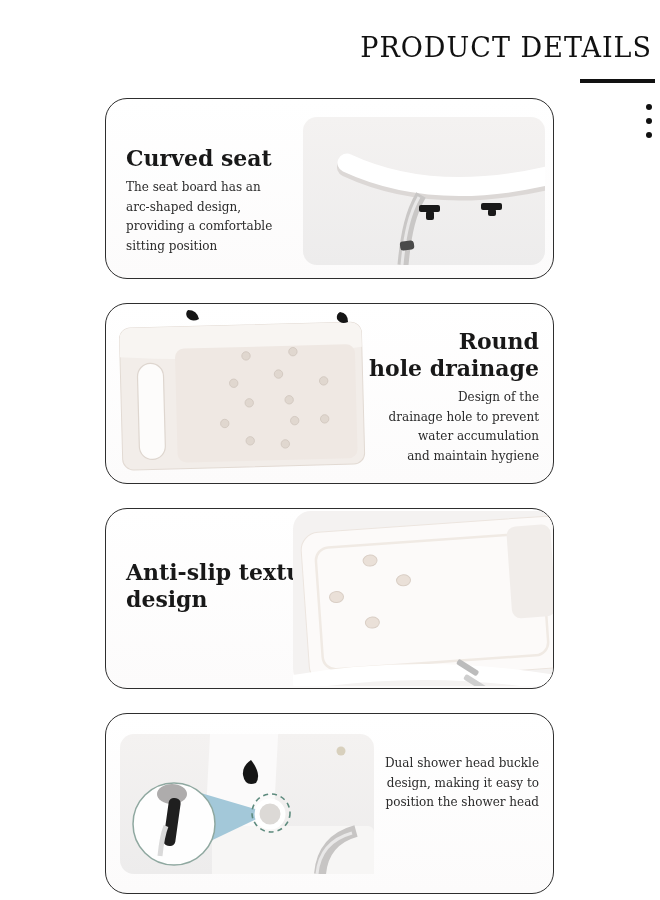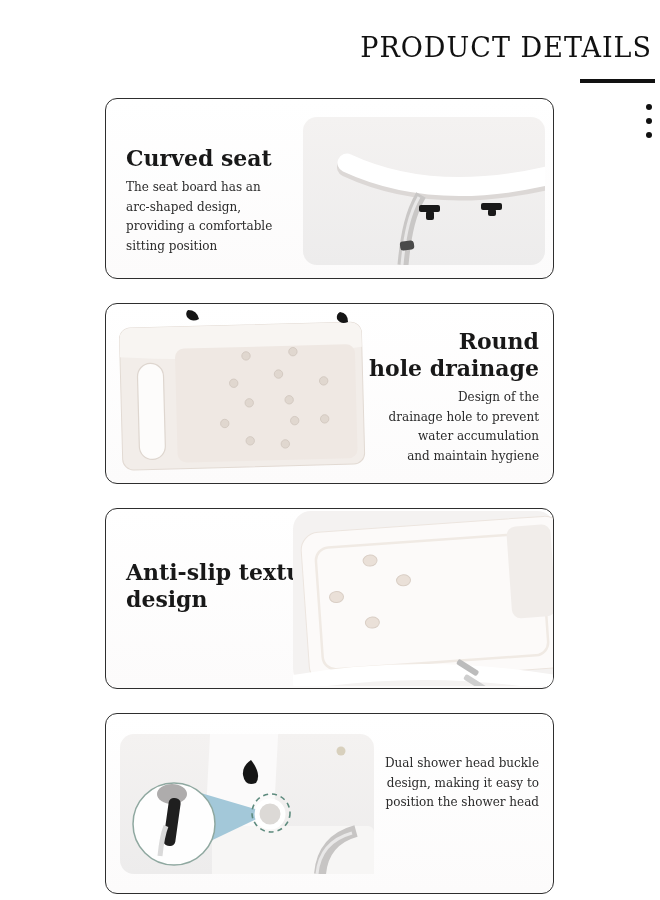--- a/index.html
+++ b/index.html
@@ -11,21 +11,21 @@
   .page-title{
     position:absolute;top:26px;right:8px;font-size:27px;letter-spacing:1px;
     color:#111;white-space:nowrap;
   }
   .title-bar{position:absolute;top:73px;right:5px;width:75px;height:4px;background:#111;}
   .v-dots{position:absolute;top:98px;right:8px;display:flex;flex-direction:column;gap:8px;cursor:pointer;}
   .v-dots span{width:6px;height:6px;border-radius:50%;background:#111;display:block;}
   
   .cards{position:absolute;left:105px;top:92px;width:449px;display:flex;flex-direction:column;gap:24px;}
   .card{
-    position:relative;height:179px;border:1.3px solid #2e2e2e;border-radius:12px;
+    position:relative;height:179px;border:1.3px solid #2e2e2e;border-radius:22px;
     background:linear-gradient(180deg,#ffffff 0%,#fcfbfb 100%);overflow:hidden;
   }
   .card h3{
     margin:0;font-size:22px;font-weight:700;line-height:27px;color:#181818;white-space:pre-line;
   }
   .card p{
     margin:6px 0 0 0;font-size:12px;line-height:19.5px;color:#2b2b2b;white-space:pre-line;
   }
   .text-left{position:absolute;left:20px;top:46px;width:215px;text-align:left;}
   .text-right{position:absolute;right:14px;top:24px;width:215px;text-align:right;}

